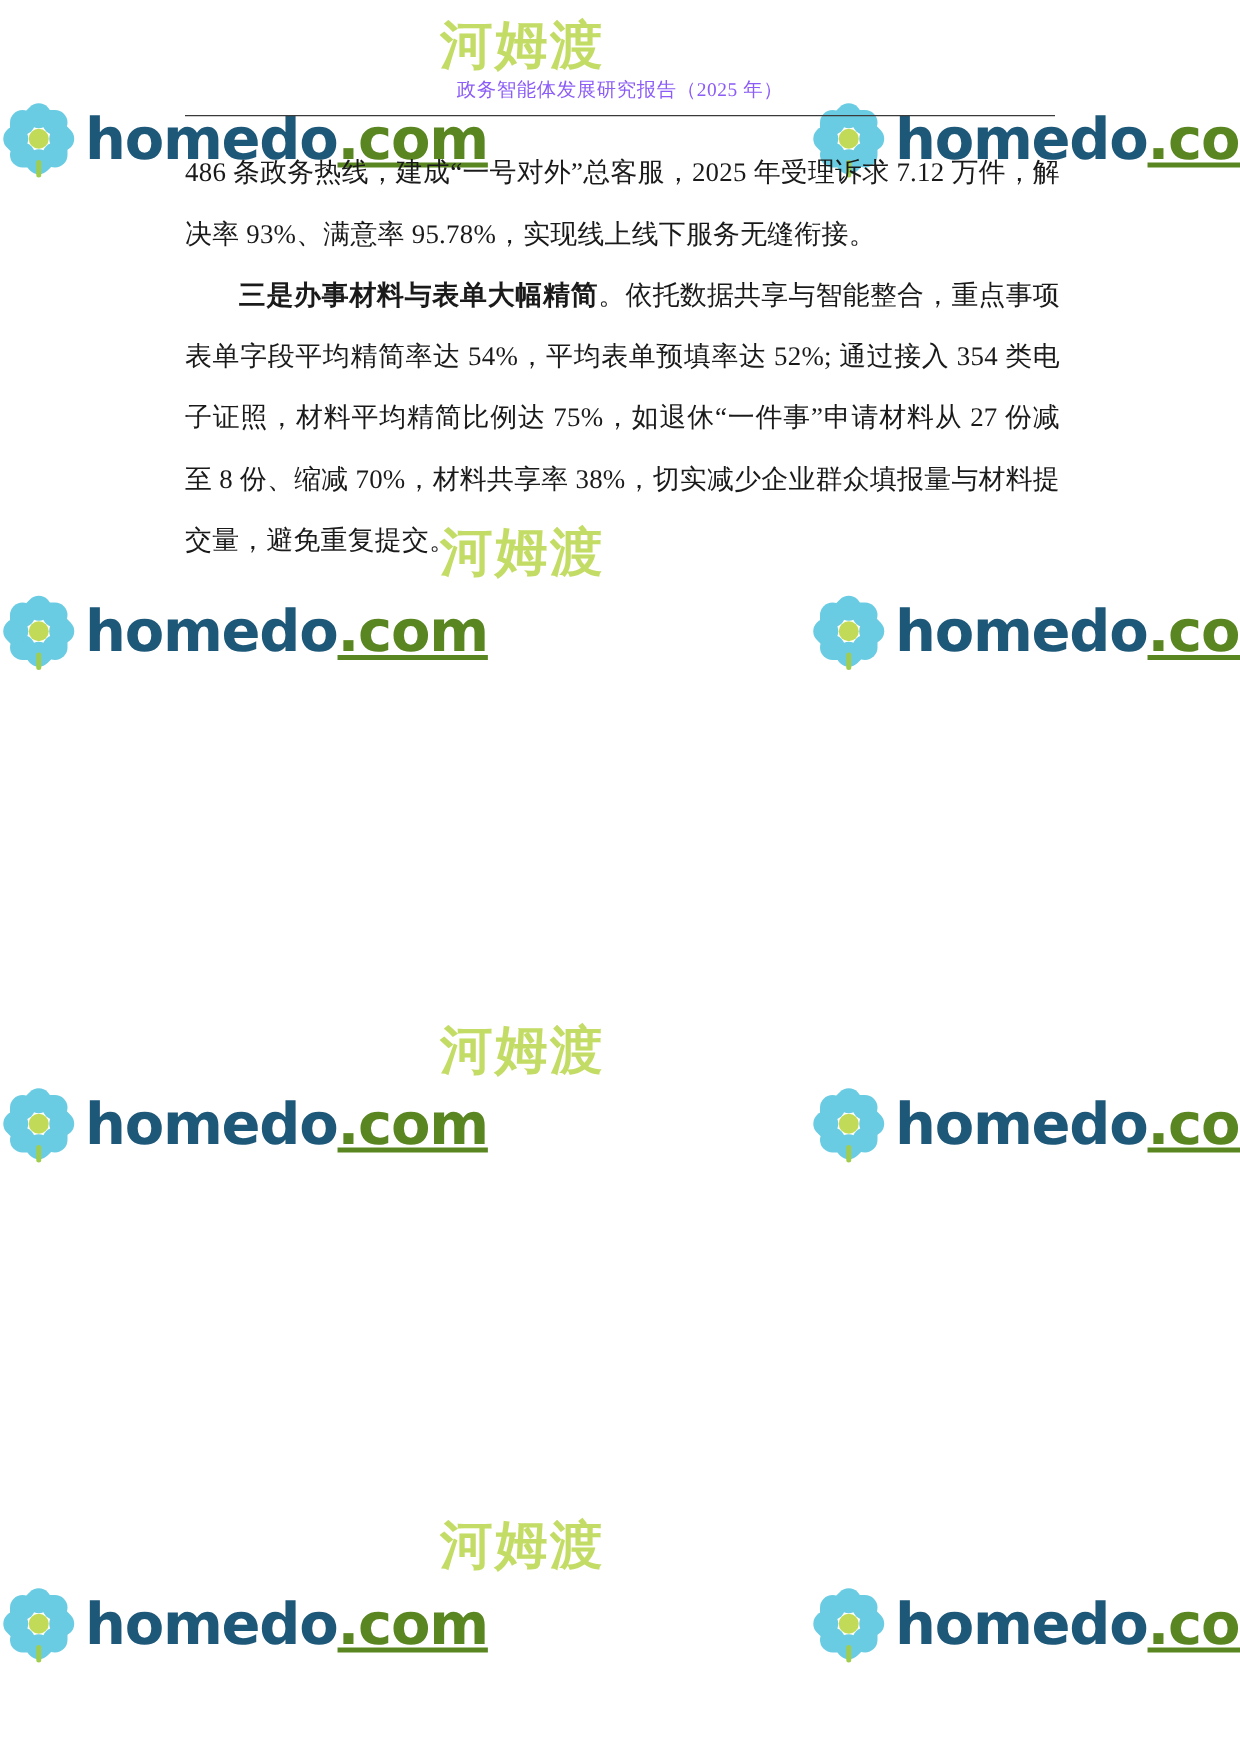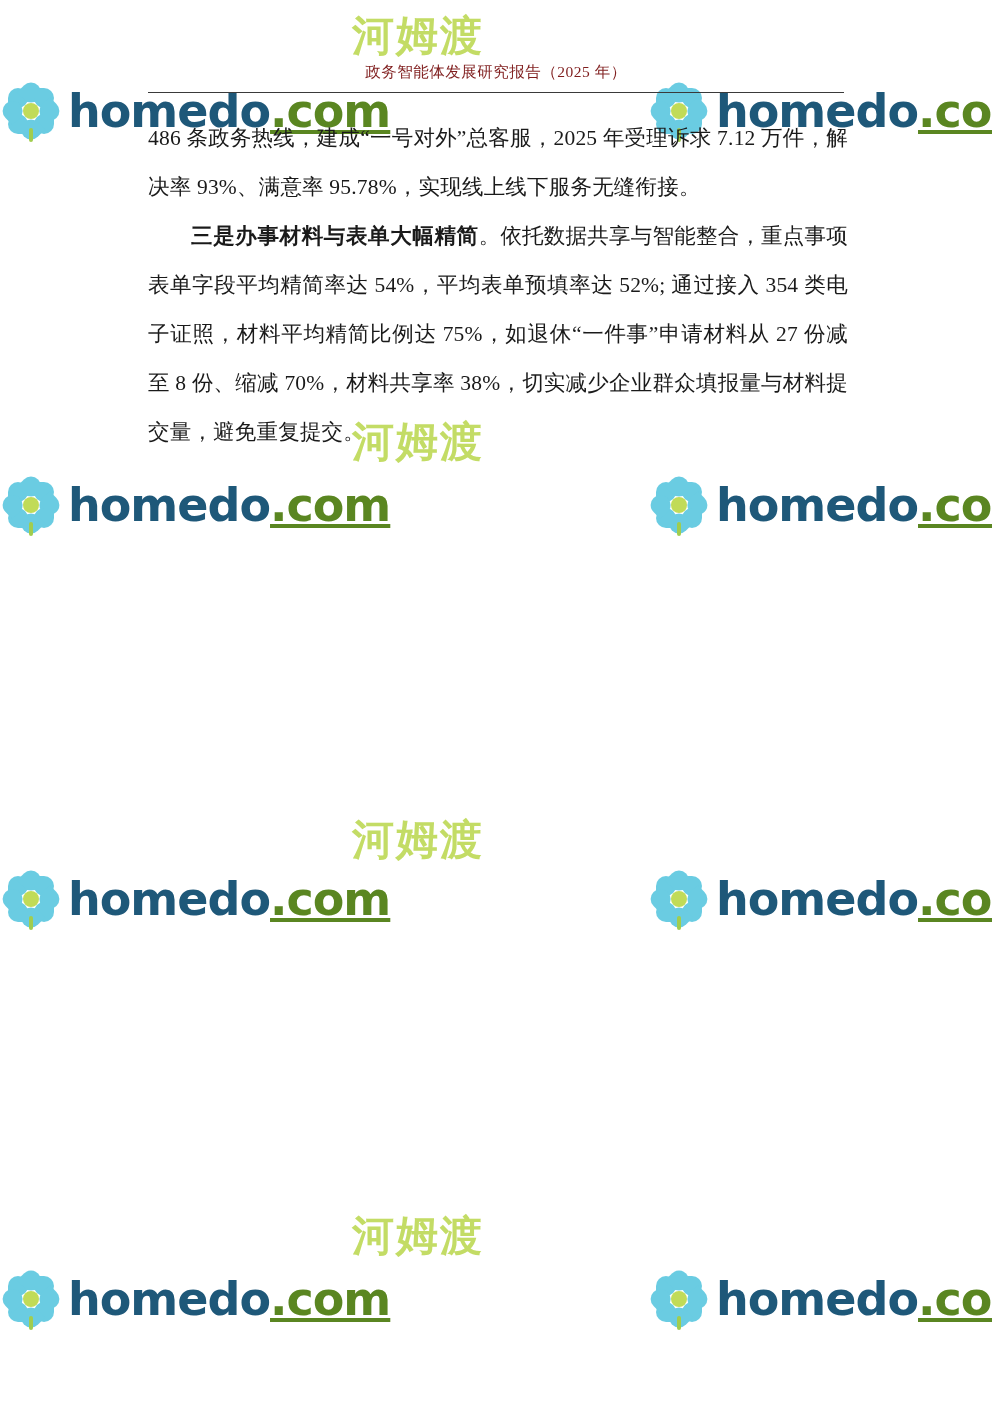--- a/index.html
+++ b/index.html
@@ -19,21 +19,21 @@
 
   
   .header {
     position: absolute;
     left: 148px;
     top: 62px;
     width: 696px;
     text-align: center;
     font-size: 15.5px;
     letter-spacing: 0.5px;
-    color: #7f1d1d;
+    color: #8b5cf6;
   }
   .header-rule {
     position: absolute;
     left: 148px;
     top: 92px;
     width: 696px;
     height: 1px;
     background: #3a3a3a;
   }
 

